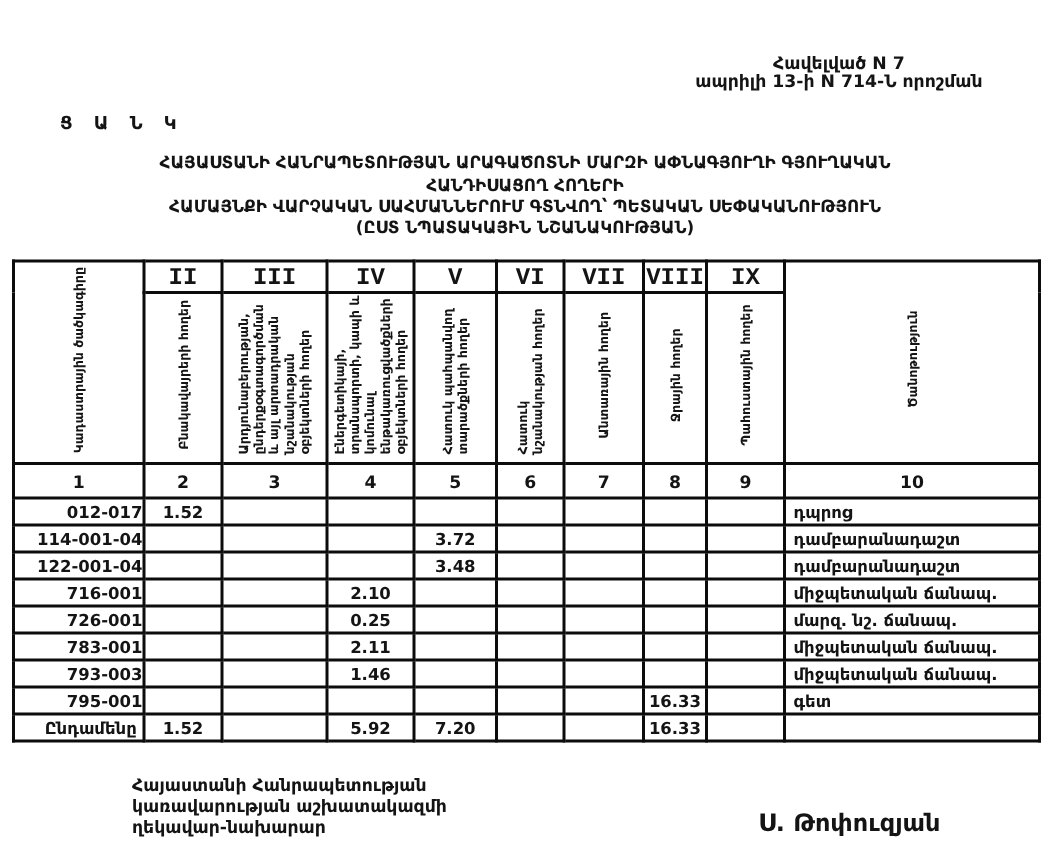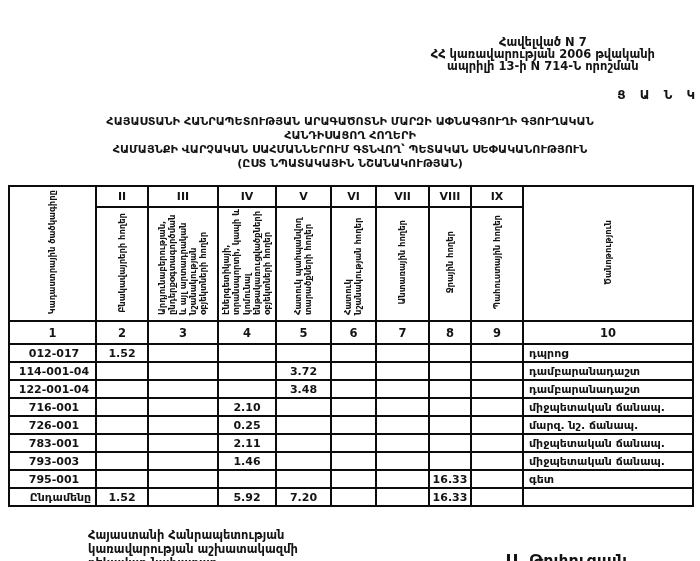--- a/index.html
+++ b/index.html
@@ -28,23 +28,24 @@
     margin: 8px 45px 0 auto;
     width: fit-content;
     text-align: center;
     font-size: 11.5px;
     line-height: 1.06;
   }
 
   
   .doc-heading {
     margin-top: 15px;
-    text-align: right;
+    text-align: left;
     font-size: 12px;
     letter-spacing: 5px;
+    padding-left: 40px;
   }
   .title-block {
     margin-top: 13px;
     text-align: center;
     font-size: 11.2px;
     line-height: 1.27;
   }
 
   
   table.land-table {
@@ -54,23 +55,24 @@
     margin: 14px 0 0 8px;
   }
   .land-table th, .land-table td {
     border: 2px solid #0c0c0c;
     padding: 0;
     overflow: hidden;
     font-weight: bold;
   }
   .roman {
     height: 19px;
-    font-size: 11px;
+    font-size: 16px;
     text-align: center;
     vertical-align: middle;
+    font-family: Liberation Mono, monospace;
   }
   .hrow th { vertical-align: middle; text-align: center; }
   .vert-cell { height: 112px; }
   .vert {
     display: inline-block;
     writing-mode: vertical-rl;
     transform: rotate(180deg);
     font-size: 8.4px;
     line-height: 1.22;
     max-height: 106px;
@@ -82,21 +84,21 @@
     text-align: center;
     font-size: 11.5px;
     vertical-align: middle;
   }
   tbody.data tr { height: 18px; }
   tbody.data td {
     font-size: 11px;
     vertical-align: middle;
     white-space: nowrap;
   }
-  td.code  { text-align: center;  padding-left: 3px; }
+  td.code  { text-align: right;  padding-left: 3px; }
   td.val   { text-align: center; }
   td.note  { text-align: left;  padding-left: 5px; font-size: 10.5px; }
   tr.total-row { height: 21px; }
   tr.total-row td.code { text-align: center; padding-left: 16px; }
 
   
   .footer {
     display: flex;
     justify-content: space-between;
     align-items: flex-end;
@@ -107,21 +109,20 @@
   }
   .signature { font-size: 16px; }
 </style>
 </head>
 <body>
 
 <div class="page">
 
   <div class="appendix">
     <div>Հավելված N 7</div>
-    <div>ՀՀ կառավարության 2006 թվականի</div>
     <div>ապրիլի 13-ի N 714-Ն որոշման</div>
   </div>
 
   <div class="doc-heading">Ց Ա Ն Կ</div>
 
   <div class="title-block">
     <div>ՀԱՅԱՍՏԱՆԻ ՀԱՆՐԱՊԵՏՈՒԹՅԱՆ ԱՐԱԳԱԾՈՏՆԻ ՄԱՐԶԻ ԱՓՆԱԳՅՈՒՂԻ ԳՅՈՒՂԱԿԱՆ</div>
     <div>ՀԱՆԴԻՍԱՑՈՂ ՀՈՂԵՐԻ</div>
     <div>ՀԱՄԱՅՆՔԻ ՎԱՐՉԱԿԱՆ ՍԱՀՄԱՆՆԵՐՈՒՄ ԳՏՆՎՈՂ՝ ՊԵՏԱԿԱՆ ՍԵՓԱԿԱՆՈՒԹՅՈՒՆ</div>
     <div>(ԸՍՏ ՆՊԱՏԱԿԱՅԻՆ ՆՇԱՆԱԿՈՒԹՅԱՆ)</div>

